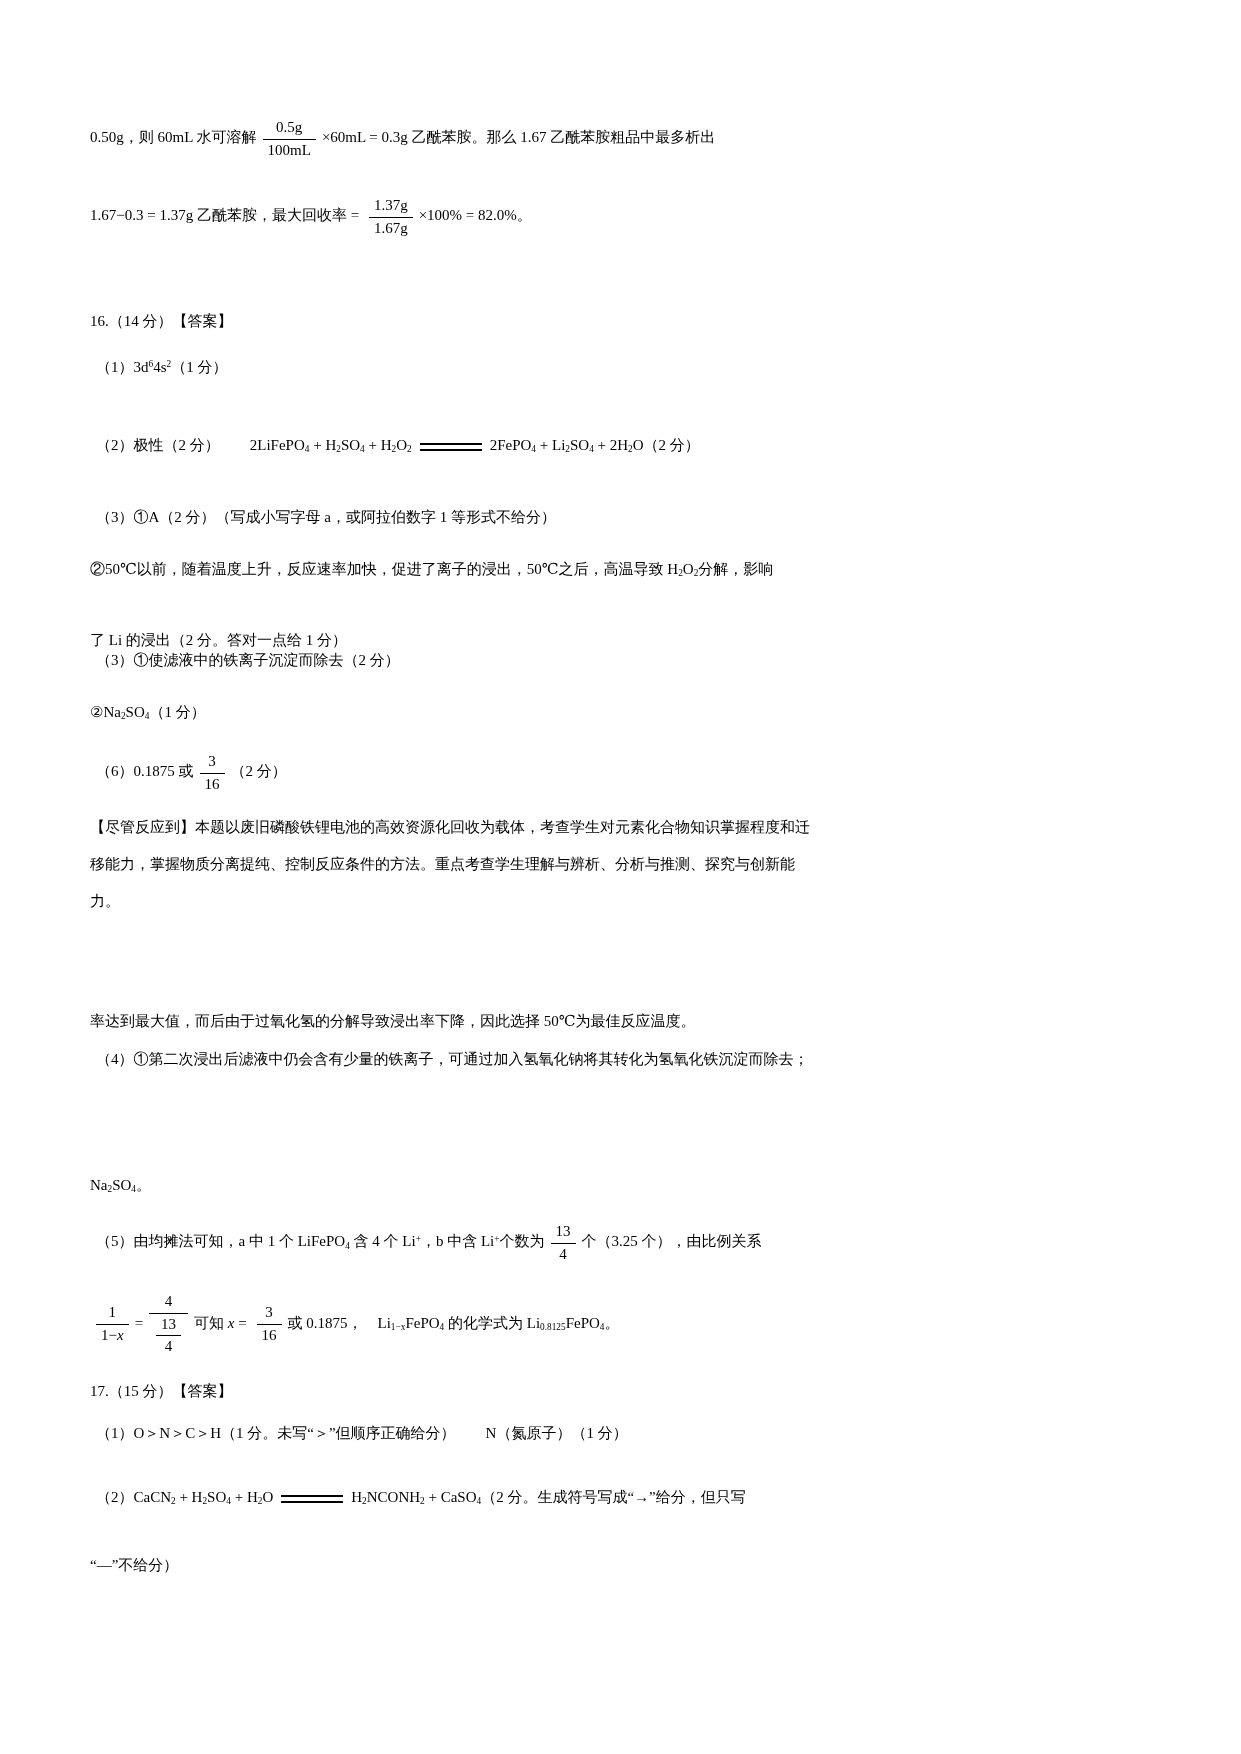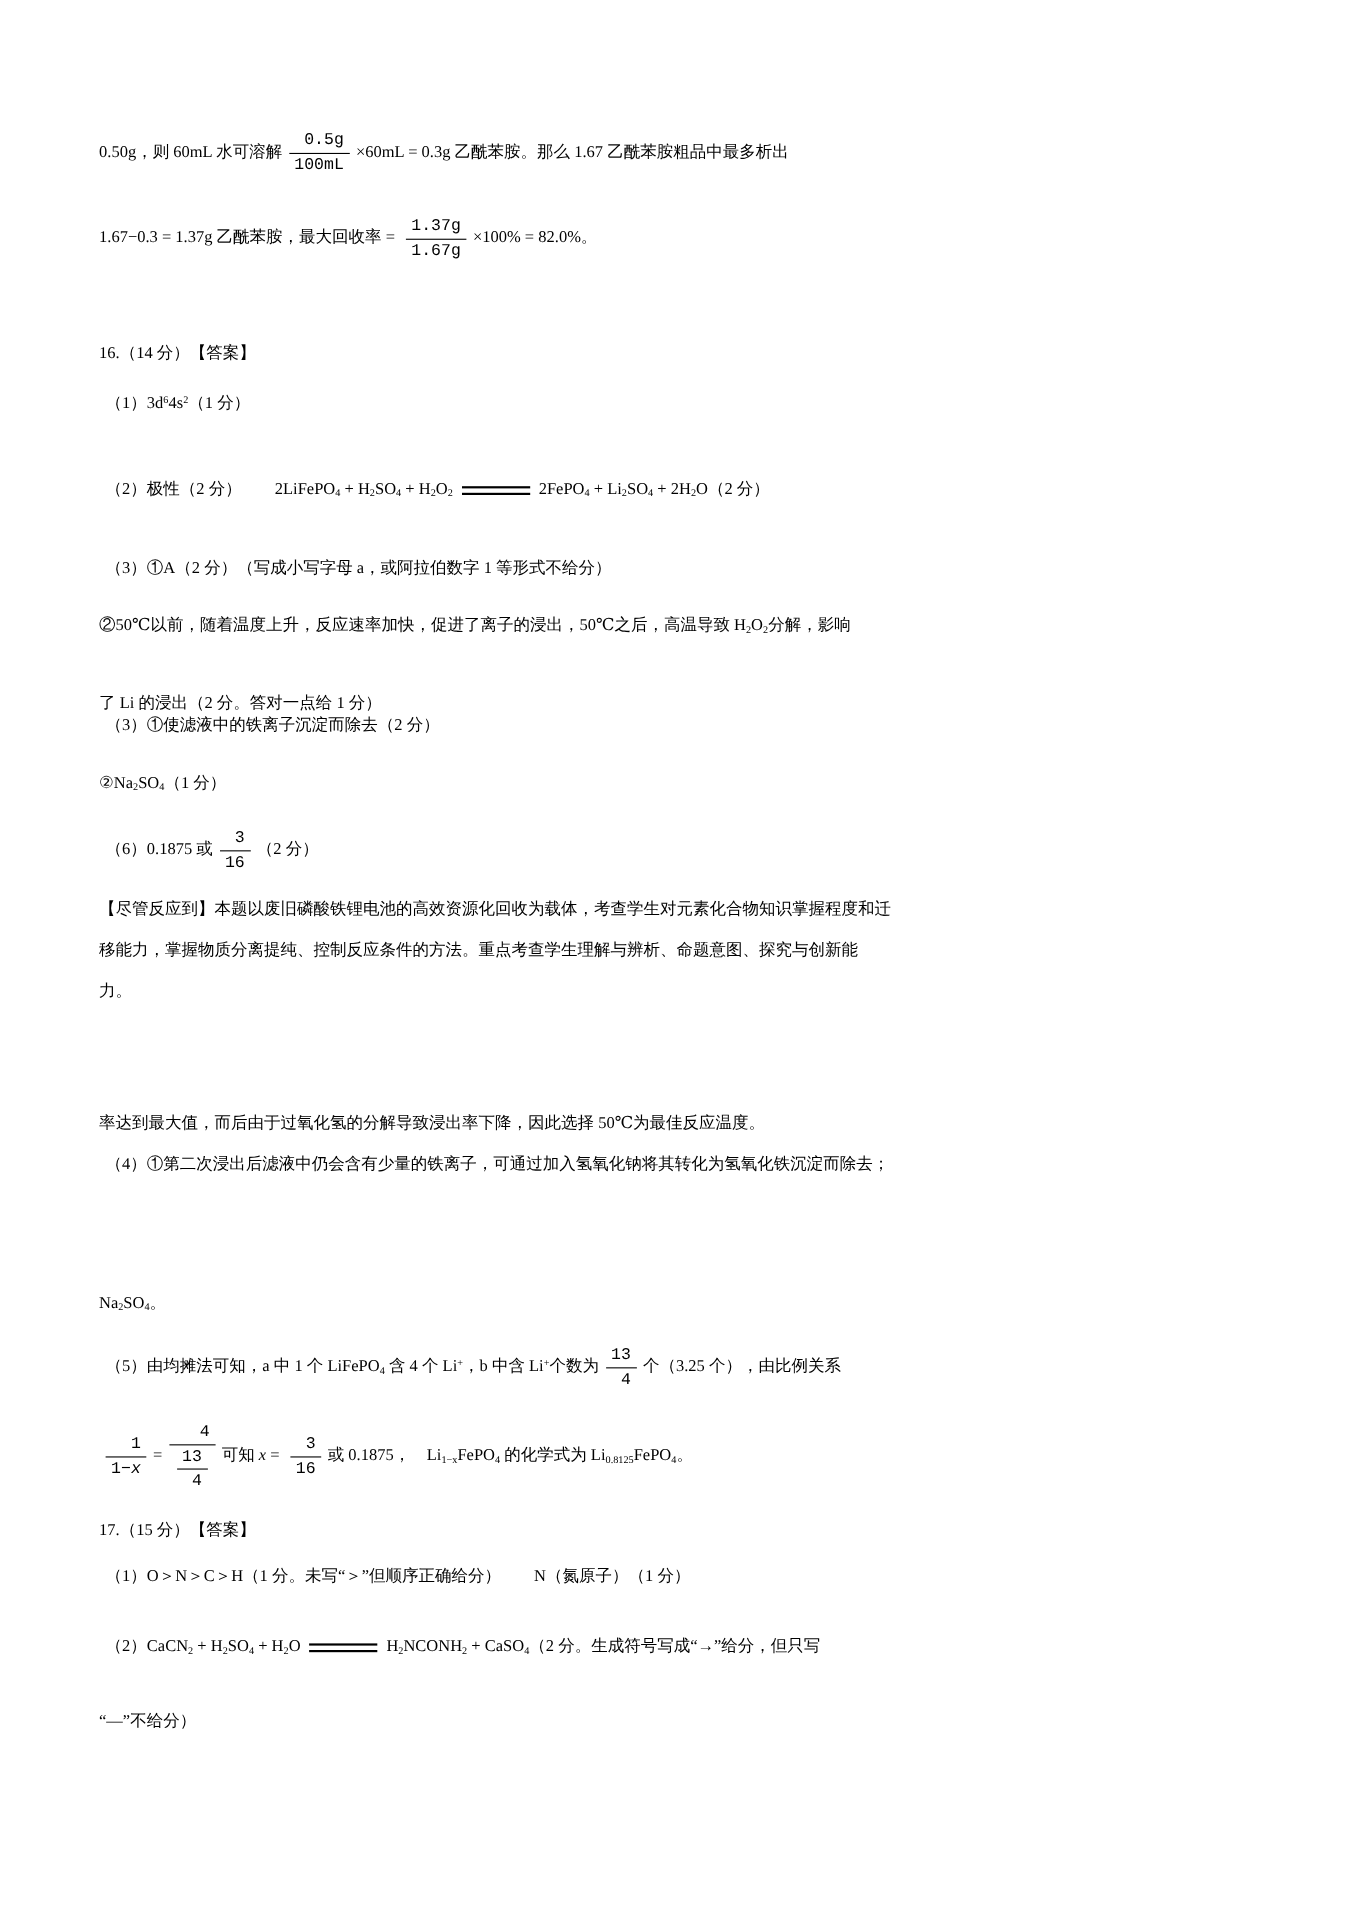--- a/index.html
+++ b/index.html
@@ -20,23 +20,22 @@
     white-space:nowrap;
     line-height:1.3;
   }
   .line.indent{left:96px;}
   sub{font-size:0.62em;line-height:0;vertical-align:-0.25em;}
   sup{font-size:0.62em;line-height:0;vertical-align:0.5em;}
   i{font-style:italic;}
   .frac{
     display:inline-block;
     vertical-align:middle;
-    text-align:right;
+    text-align:center;
     margin:0 6px;
-    font-family:Liberation Mono, monospace;
   }
   .frac .num{display:block;padding:0 5px 1px 5px;}
   .frac .den{display:block;border-top:1.6px solid #000;padding:1px 5px 0 5px;}
   .frac .den .frac{margin:0 2px;}
   .dbond{
     display:inline-block;
     width:62px;
     height:8px;
     box-sizing:border-box;
     border-top:2px solid #000;
@@ -54,21 +53,21 @@
   <div class="line" style="top:312px">16.（14 分）【答案】</div>
   <div class="line indent" style="top:358px">（1）3d<sup>6</sup>4s<sup>2</sup>（1 分）</div>
   <div class="line indent" style="top:436px">（2）极性（2 分）　　2LiFePO<sub>4</sub> + H<sub>2</sub>SO<sub>4</sub> + H<sub>2</sub>O<sub>2</sub><span class="dbond"></span>2FePO<sub>4</sub> + Li<sub>2</sub>SO<sub>4</sub> + 2H<sub>2</sub>O（2 分）</div>
   <div class="line indent" style="top:508px">（3）①A（2 分）（写成小写字母 a，或阿拉伯数字 1 等形式不给分）</div>
   <div class="line" style="top:560px">②50℃以前，随着温度上升，反应速率加快，促进了离子的浸出，50℃之后，高温导致 H<sub>2</sub>O<sub>2</sub>分解，影响</div>
   <div class="line" style="top:631px">了 Li 的浸出（2 分。答对一点给 1 分）</div>
   <div class="line indent" style="top:651px">（3）①使滤液中的铁离子沉淀而除去（2 分）</div>
   <div class="line" style="top:703px">②Na<sub>2</sub>SO<sub>4</sub>（1 分）</div>
   <div class="line indent" style="top:752px">（6）0.1875 或<span class="frac"><span class="num">3</span><span class="den">16</span></span>（2 分）</div>
   <div class="line" style="top:818px">【尽管反应到】本题以废旧磷酸铁锂电池的高效资源化回收为载体，考查学生对元素化合物知识掌握程度和迁</div>
-  <div class="line" style="top:855px">移能力，掌握物质分离提纯、控制反应条件的方法。重点考查学生理解与辨析、命题意图、探究与创新能</div>
+  <div class="line" style="top:855px">移能力，掌握物质分离提纯、控制反应条件的方法。重点考查学生理解与辨析、分析与推测、探究与创新能</div>
   <div class="line" style="top:892px">力。</div>
   <div class="line" style="top:1012px">率达到最大值，而后由于过氧化氢的分解导致浸出率下降，因此选择 50℃为最佳反应温度。</div>
   <div class="line indent" style="top:1050px">（4）①第二次浸出后滤液中仍会含有少量的铁离子，可通过加入氢氧化钠将其转化为氢氧化铁沉淀而除去；</div>
   <div class="line" style="top:1176px">Na<sub>2</sub>SO<sub>4</sub>。</div>
   <div class="line indent" style="top:1222px">（5）由均摊法可知，a 中 1 个 LiFePO<sub>4</sub> 含 4 个 Li<sup>+</sup>，b 中含 Li<sup>+</sup>个数为<span class="frac"><span class="num">13</span><span class="den">4</span></span>个（3.25 个），由比例关系</div>
   <div class="line" style="top:1292px"><span class="frac"><span class="num">1</span><span class="den">1−<i>x</i></span></span>=<span class="frac"><span class="num">4</span><span class="den"><span class="frac"><span class="num">13</span><span class="den">4</span></span></span></span>可知 <i>x</i> = <span class="frac"><span class="num">3</span><span class="den">16</span></span>或 0.1875，　Li<sub>1−x</sub>FePO<sub>4</sub> 的化学式为 Li<sub>0.8125</sub>FePO<sub>4</sub>。</div>
   <div class="line" style="top:1382px">17.（15 分）【答案】</div>
   <div class="line indent" style="top:1424px">（1）O＞N＞C＞H（1 分。未写“＞”但顺序正确给分）　　N（氮原子）（1 分）</div>
   <div class="line indent" style="top:1488px">（2）CaCN<sub>2</sub> + H<sub>2</sub>SO<sub>4</sub> + H<sub>2</sub>O<span class="dbond"></span>H<sub>2</sub>NCONH<sub>2</sub> + CaSO<sub>4</sub>（2 分。生成符号写成“→”给分，但只写</div>
   <div class="line" style="top:1556px">“—”不给分）</div>

